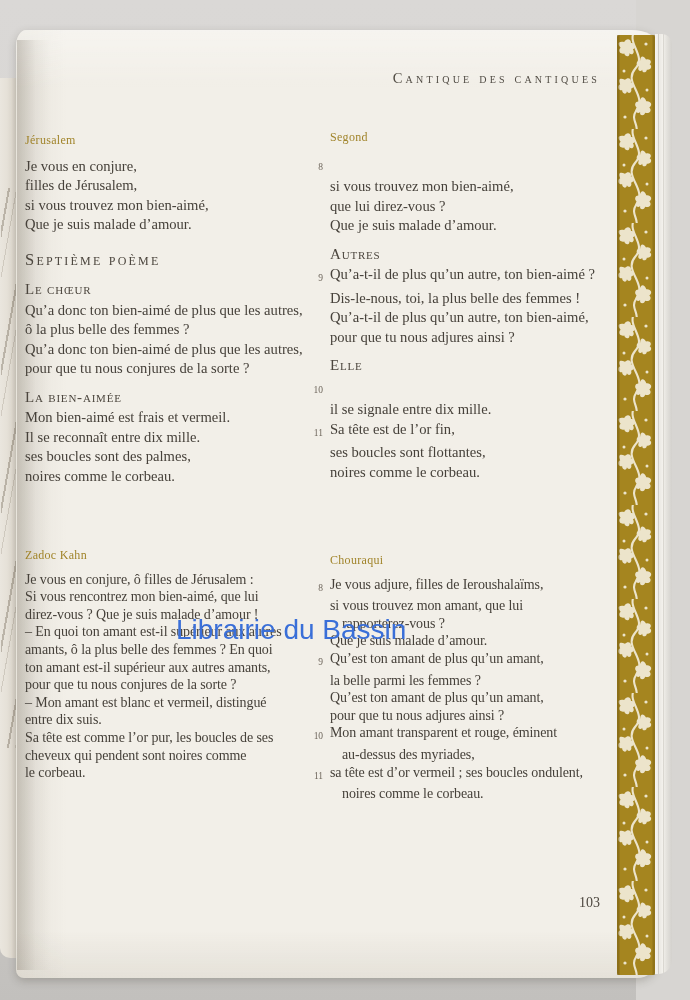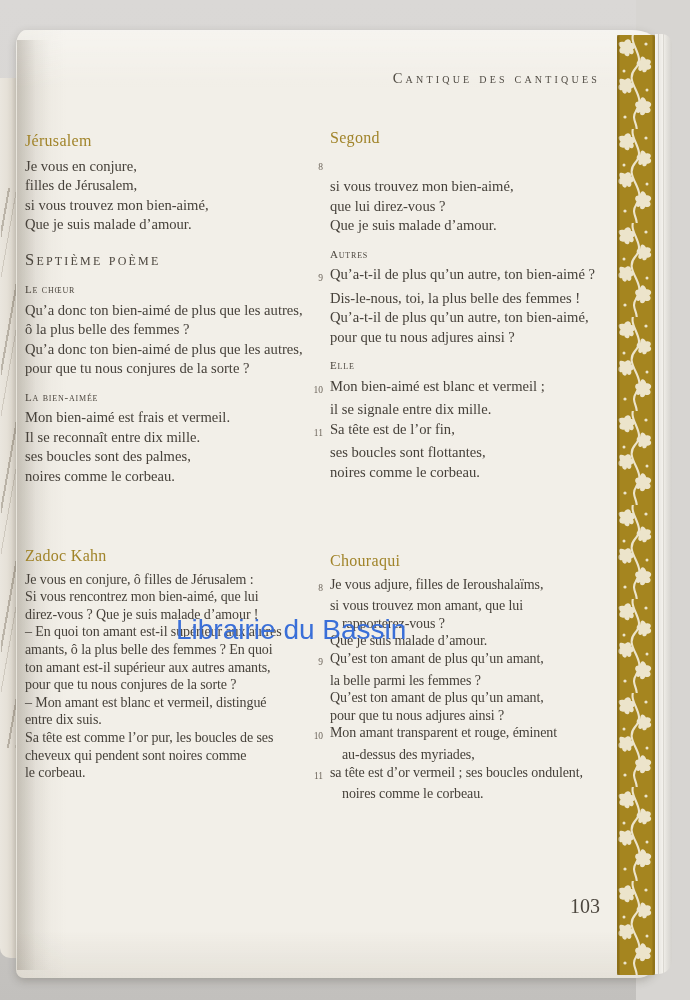--- a/index.html
+++ b/index.html
@@ -70,39 +70,39 @@
   .gold-band svg { display:block; }
 
   
   .txt { position:absolute; z-index:4; color:#46413a; }
 
   .running-header {
     left:260px; top:70px; width:340px; text-align:right;
     font-variant:small-caps; letter-spacing:3.2px; font-size:14.5px; color:#514c44;
   }
 
-  .t-label { font-size:16px; color:#a1842a; letter-spacing:0.3px; margin-bottom:6px; }
+  .t-label { font-size:12px; color:#a1842a; letter-spacing:0.3px; margin-bottom:6px; }
 
   .col { line-height:19.5px; font-size:14.6px; }
   .col-lower { line-height:17.6px; font-size:14px; letter-spacing:-0.1px; }
 
   .row { display:flex; white-space:nowrap; }
   .vnum {
     flex:none; width:17px; padding-right:7px; text-align:right;
     font-size:9.5px; color:#6e665c; padding-top:4px;
   }
   .vtext { flex:none; }
   .row.indent .vtext { padding-left:12px; }
 
   .row.section { margin-top:15px; margin-bottom:11px; }
   .row.section .vtext { font-variant:small-caps; letter-spacing:2.2px; font-size:16.5px; color:#4c463e; }
   .row.speaker { margin-top:9px; margin-bottom:1px; }
-  .row.speaker .vtext { font-variant:small-caps; letter-spacing:0.8px; font-size:11px; color:#4c463e; }
-
-  .page-number { left:540px; top:895px; width:60px; text-align:right; font-size:20px; color:#4c463e; }
+  .row.speaker .vtext { font-variant:small-caps; letter-spacing:0.8px; font-size:15px; color:#4c463e; }
+
+  .page-number { left:540px; top:895px; width:60px; text-align:right; font-size:14px; color:#4c463e; }
 
   .watermark {
     position:absolute; left:176px; top:606px; z-index:6;
     font-family:"Liberation Sans","DejaVu Sans",sans-serif;
     font-size:28px; line-height:48px; letter-spacing:0px;
     color:#3a6fd8; white-space:nowrap;
   }
 </style>
 </head>
 <body>
@@ -231,21 +231,20 @@
         <div class="row line">
           <span class="vnum"></span>
           <span class="vtext">pour que tu nous adjures ainsi ?</span>
         </div>
         <div class="row speaker">
           <span class="vnum"></span>
           <span class="vtext">Elle</span>
         </div>
         <div class="row line">
           <span class="vnum">10</span>
-          <span class="vtext">Mon bien-aimé est blanc et vermeil ;</span>
         </div>
         <div class="row line">
           <span class="vnum"></span>
           <span class="vtext">il se signale entre dix mille.</span>
         </div>
         <div class="row line">
           <span class="vnum">11</span>
           <span class="vtext">Sa tête est de l’or fin,</span>
         </div>
         <div class="row line">

